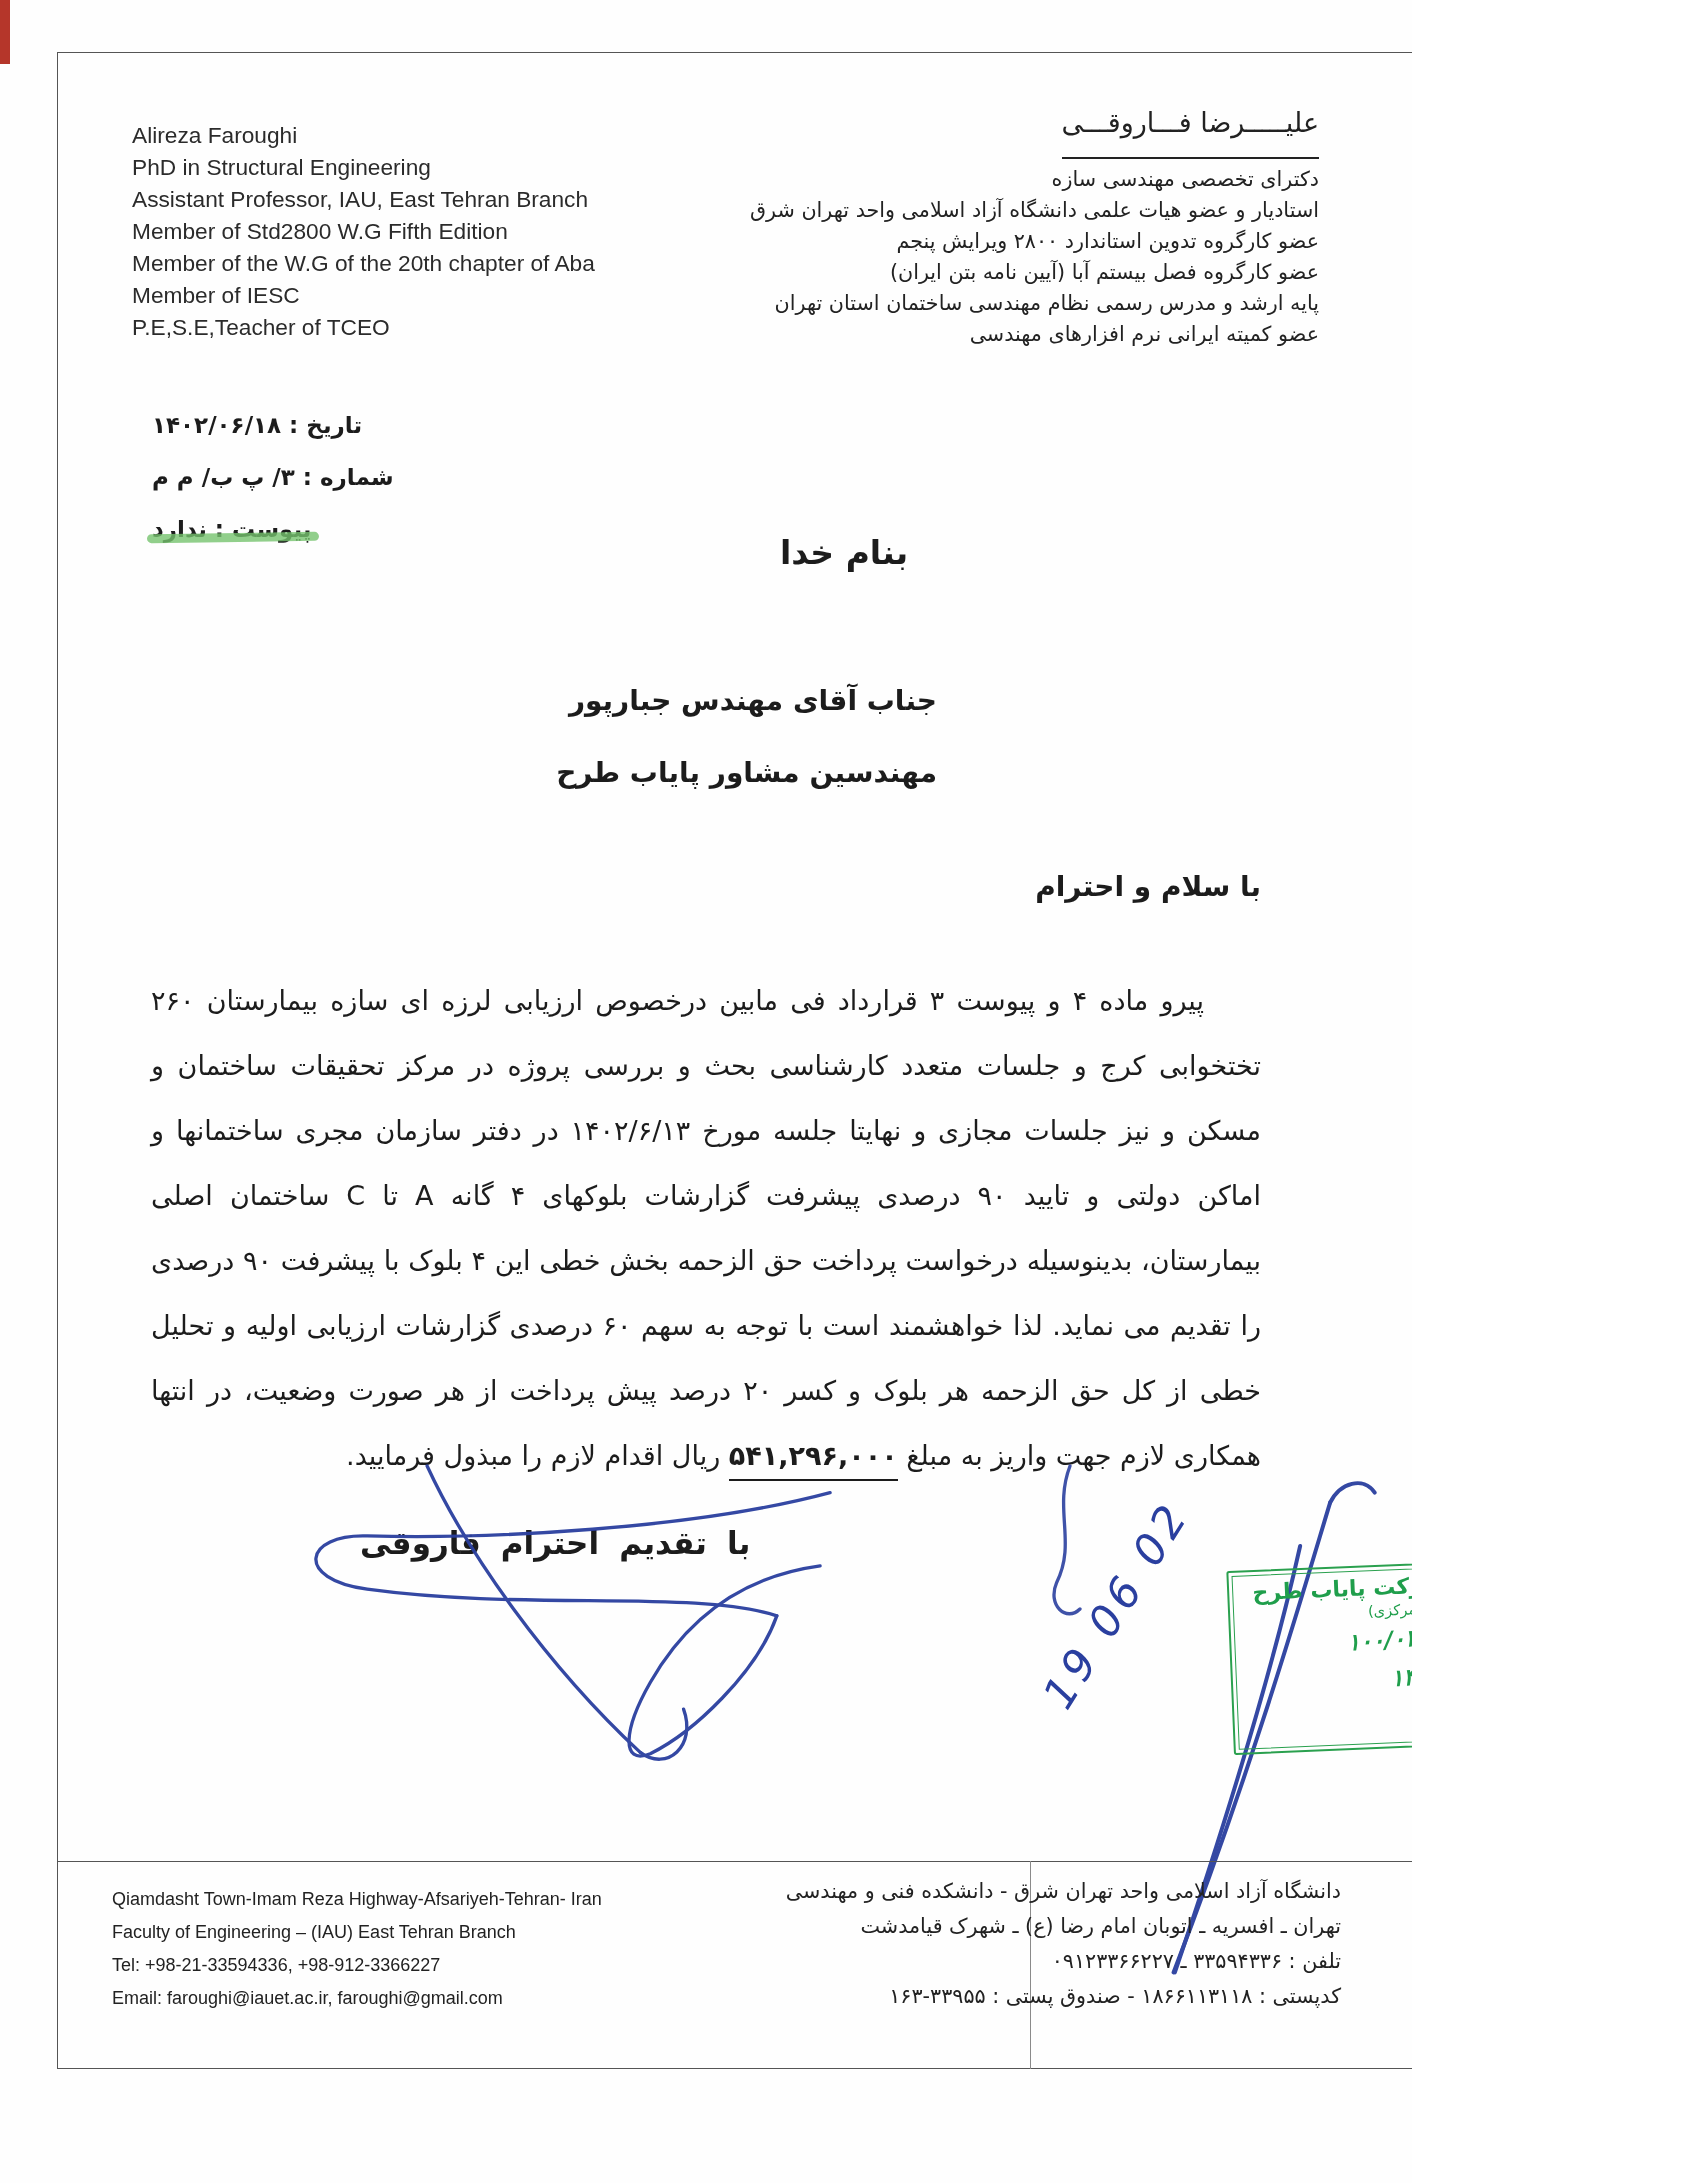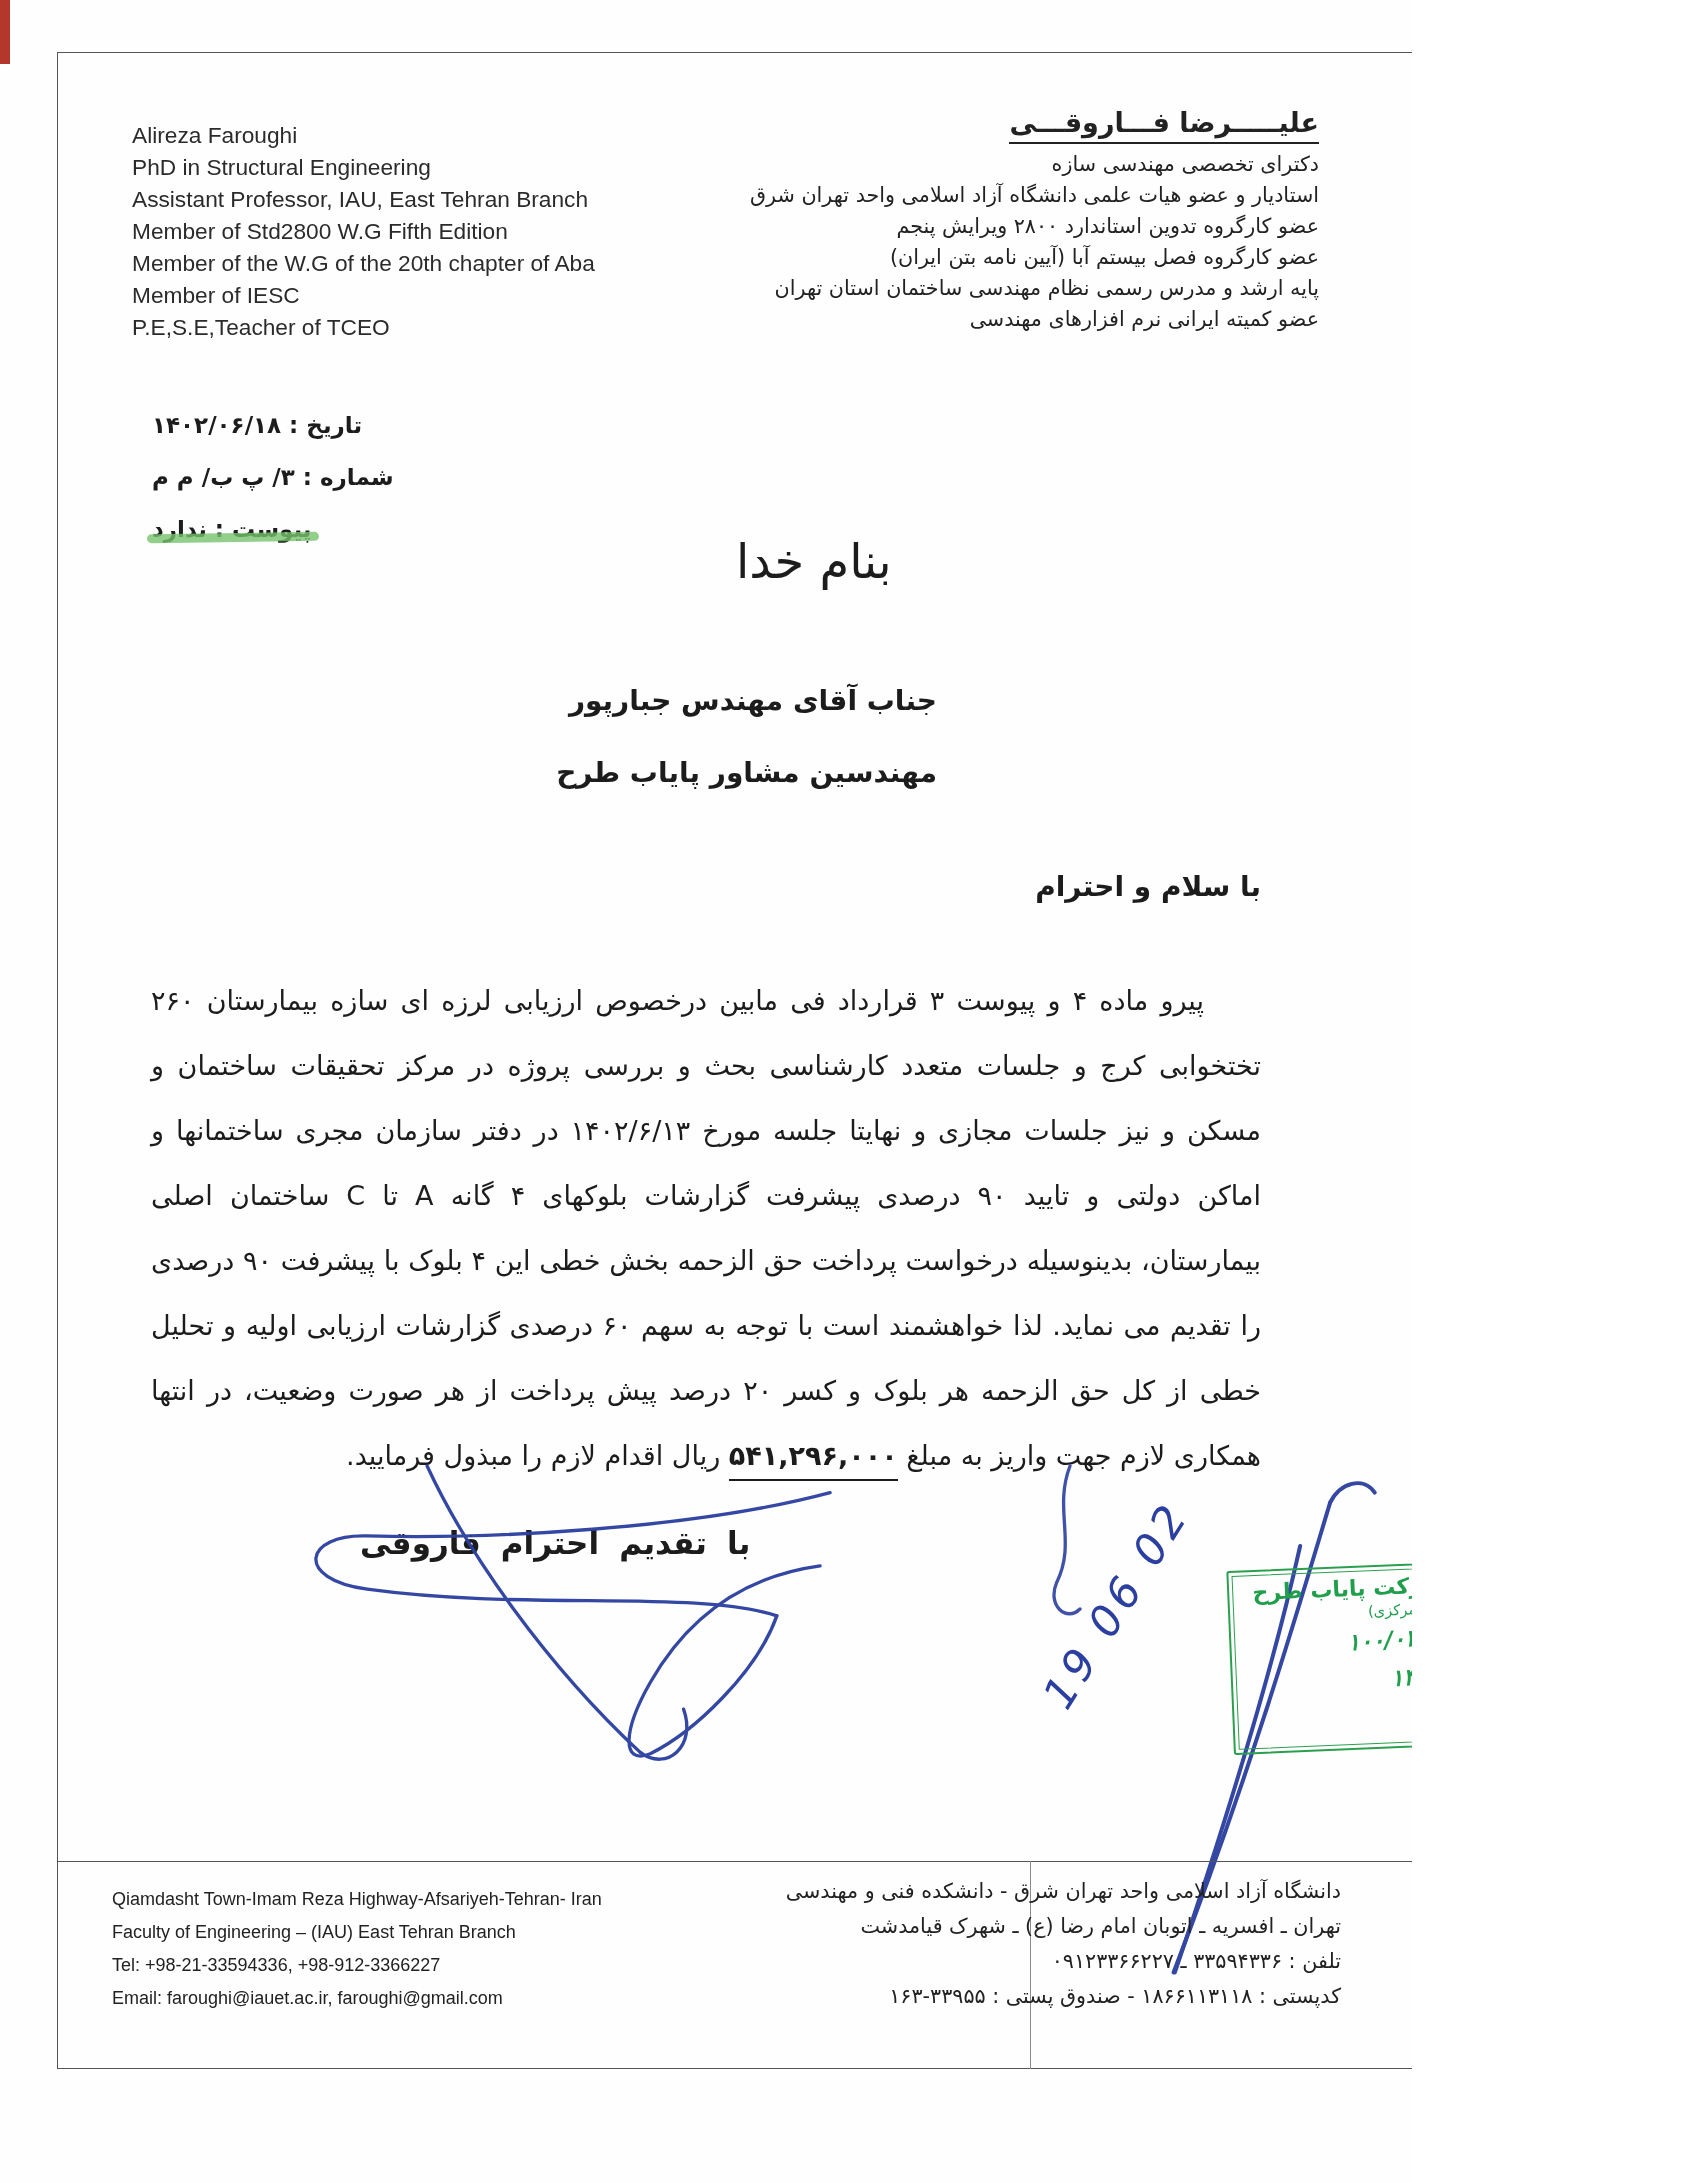--- a/index.html
+++ b/index.html
@@ -8,30 +8,30 @@
         font-family:"DejaVu Sans",sans-serif;color:#1c1c1c;}
   .frame{position:absolute;left:57px;top:52px;width:1571px;height:2017px;
          border:1.3px solid #555;box-sizing:border-box;}
   .red-corner{position:absolute;left:0;top:0;width:10px;height:64px;background:#b5362a;}
 
   
   .en-header{position:absolute;left:132px;top:119px;font-family:"Liberation Sans",sans-serif;
              font-size:22.7px;line-height:32px;color:#2b2b2b;}
   .fa-header{position:absolute;right:93px;top:107px;direction:rtl;text-align:right;
              font-size:20.7px;line-height:31px;color:#222;}
-  .fa-header .name{display:inline-block;font-size:27px;font-weight:bold;
-                   border-bottom:2px solid #222;padding-bottom:4px;margin-bottom:5.3px;}
+  .fa-header .name{display:inline-block;font-size:27px;font-weight:normal;
+                   border-bottom:2px solid #222;padding-bottom:19px;margin-bottom:5.3px;}
 
   
   .meta{position:absolute;left:152px;top:399px;direction:rtl;text-align:left;
         font-size:23px;font-weight:bold;line-height:52px;white-space:nowrap;}
   .highlight{position:absolute;left:147px;top:533px;width:172px;height:8.7px;
              background:rgba(118,195,110,.8);border-radius:4.7px;transform:rotate(-.8deg);}
 
-  .basmala{position:absolute;left:736px;top:533px;font-size:48px;font-weight:normal;
+  .basmala{position:absolute;left:780px;top:533px;font-size:33px;font-weight:bold;
            direction:rtl;}
   .recipient{position:absolute;right:475px;top:665px;direction:rtl;
              font-size:28px;font-weight:bold;line-height:72px;white-space:nowrap;}
   .salutation{position:absolute;right:151px;top:870px;direction:rtl;
               font-size:28px;font-weight:bold;}
 
   .body{position:absolute;left:151px;right:151px;top:968px;direction:rtl;
         text-align:justify;font-size:27px;line-height:65px;text-indent:57px;margin:0;}
   .amount{font-weight:bold;border-bottom:2.7px solid #1c1c1c;padding-bottom:8px;}
 

